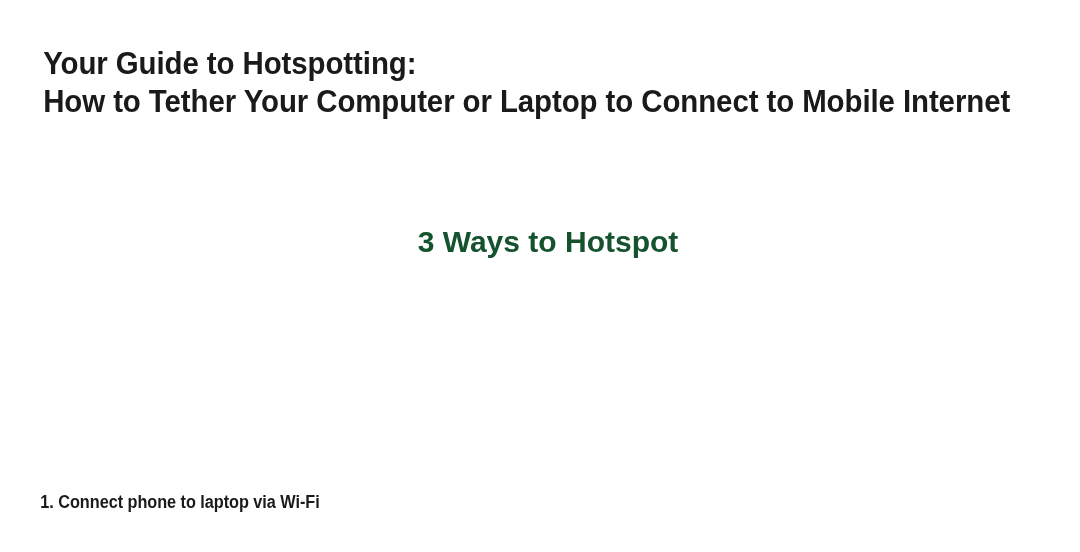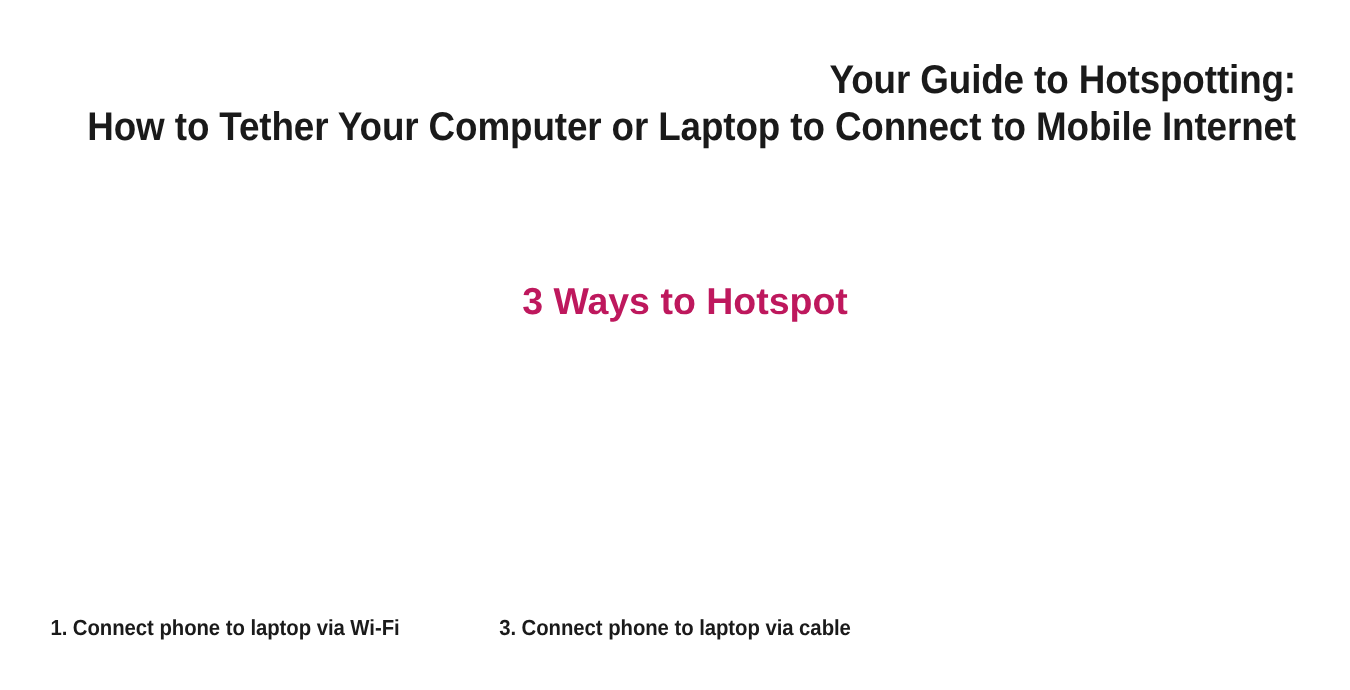--- a/index.html
+++ b/index.html
@@ -23,21 +23,21 @@
     background: #ffffff;
     box-sizing: border-box;
   }
 
   
   .headline {
     position: absolute;
     top: 44px;
     left: 0;
     width: 1080px;
-    text-align: right;
+    text-align: left;
   }
   .headline-line {
     display: block;
     color: #1a1a1a;
     font-family: "Liberation Sans Narrow", "Liberation Sans", sans-serif;
     font-weight: 700;
     font-size: 32px;
     line-height: 38px;
     letter-spacing: -0.1px;
     transform: scaleX(0.92);
@@ -53,21 +53,21 @@
     position: absolute;
     top: 224px;
     left: 0;
     width: 1080px;
     text-align: center;
     padding-left: 16px;
     box-sizing: border-box;
   }
   .section-title span {
     display: inline-block;
-    color: #be185d;
+    color: #14532d;
     font-family: "Liberation Sans", sans-serif;
     font-weight: 700;
     font-size: 30px;
     line-height: 36px;
     letter-spacing: 0px;
     white-space: nowrap;
   }
 
   
   .steps-row {
@@ -127,20 +127,16 @@
   </div>
 
   <div class="steps-row">
 
     <div class="step">
       <div class="step-figure"></div>
       <span class="step-caption">1. Connect phone to laptop via Wi-Fi</span>
     </div>
 
 
-    <div class="step">
-      <div class="step-figure"></div>
-      <span class="step-caption">3. Connect phone to laptop via cable</span>
-    </div>
 
   </div>
 
 </div>
 
 </body></html>

